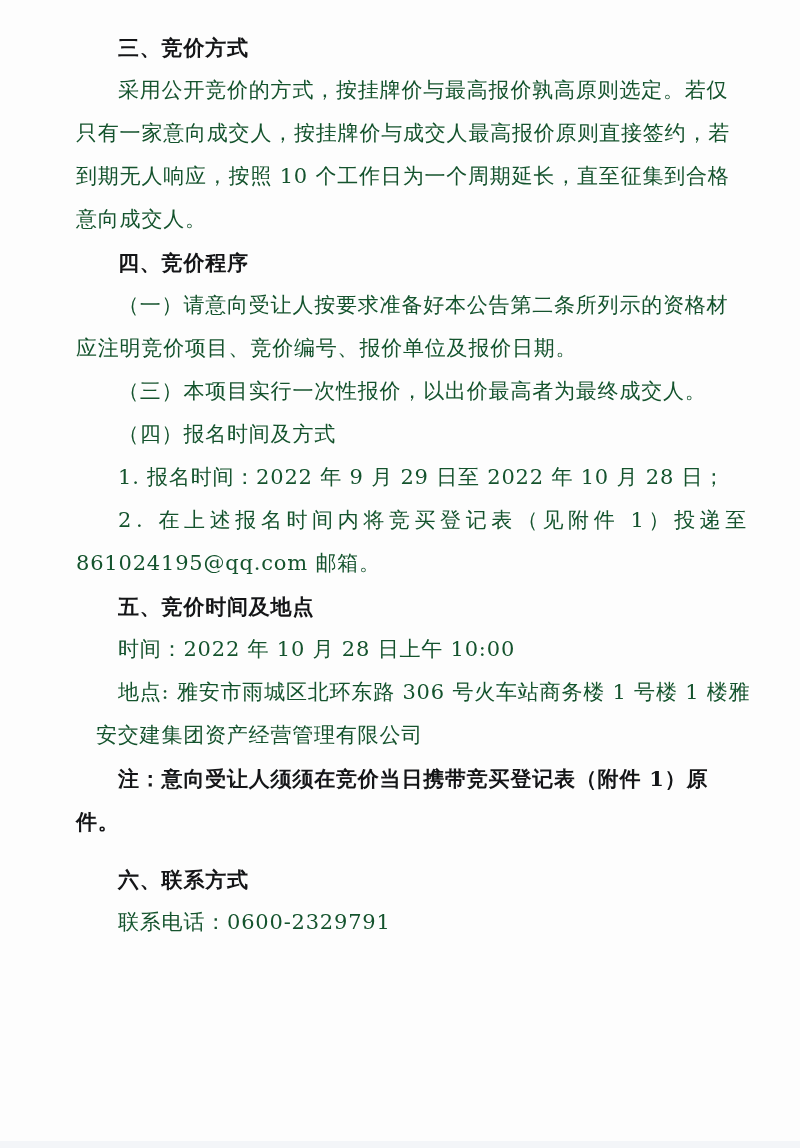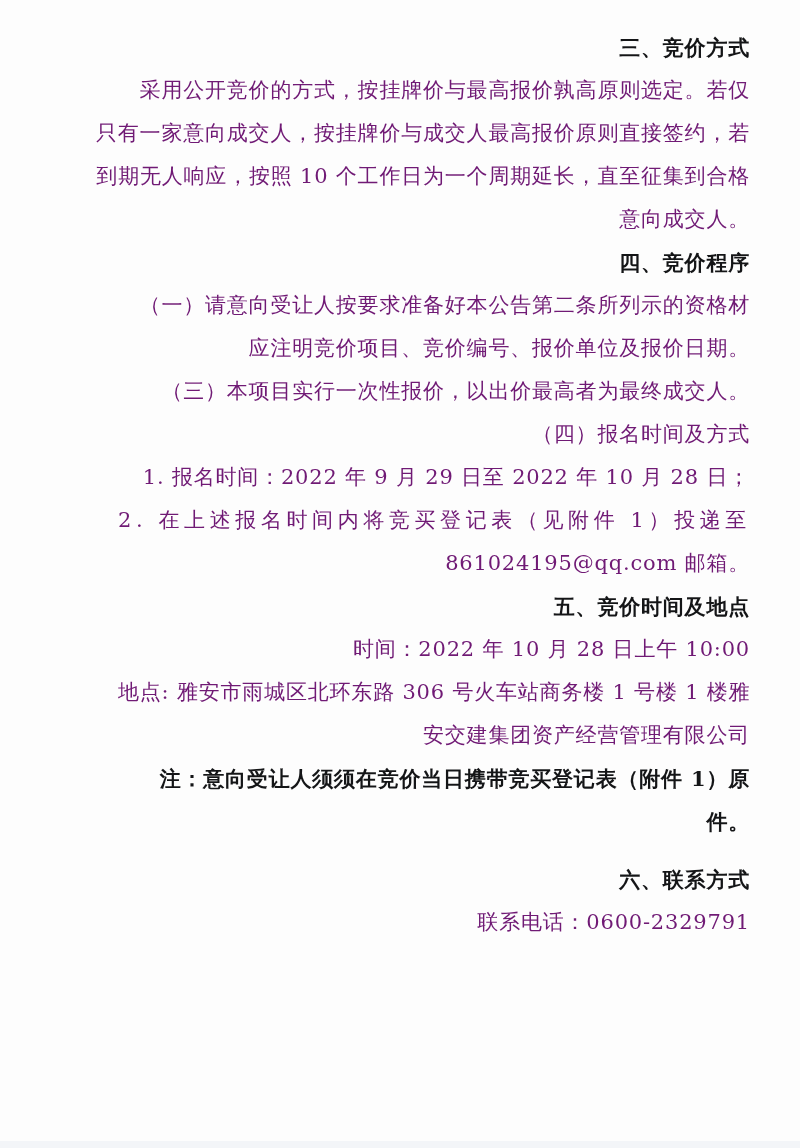--- a/index.html
+++ b/index.html
@@ -8,35 +8,34 @@
     background: #ffffff;
   }
   .page {
     position: relative;
     width: 800px;
     height: 1148px;
     background: #fdfdfd;
     overflow: hidden;
     font-family: "DejaVu Serif", "Liberation Serif", serif;
     color: #1f1f1f;
-    text-align: right;
   }
   .doc-body {
     position: absolute;
     top: 26px;
     left: 76px;
     right: 50px;
   }
   .line {
     height: 43px;
     line-height: 43px;
     font-size: 21px;
     letter-spacing: 0.8px;
     white-space: nowrap;
-    color: #701a75;
+    color: #14532d;
   }
   .line.bold {
     font-weight: bold;
     color: #141517;
   }
   .line.indent-2 { padding-left: 42px; }
   .line.indent-1 { padding-left: 20px; }
   .line.spread   { letter-spacing: 4.6px; }
   .line.gap-before { margin-top: 15px; }
   .bottom-strip {

